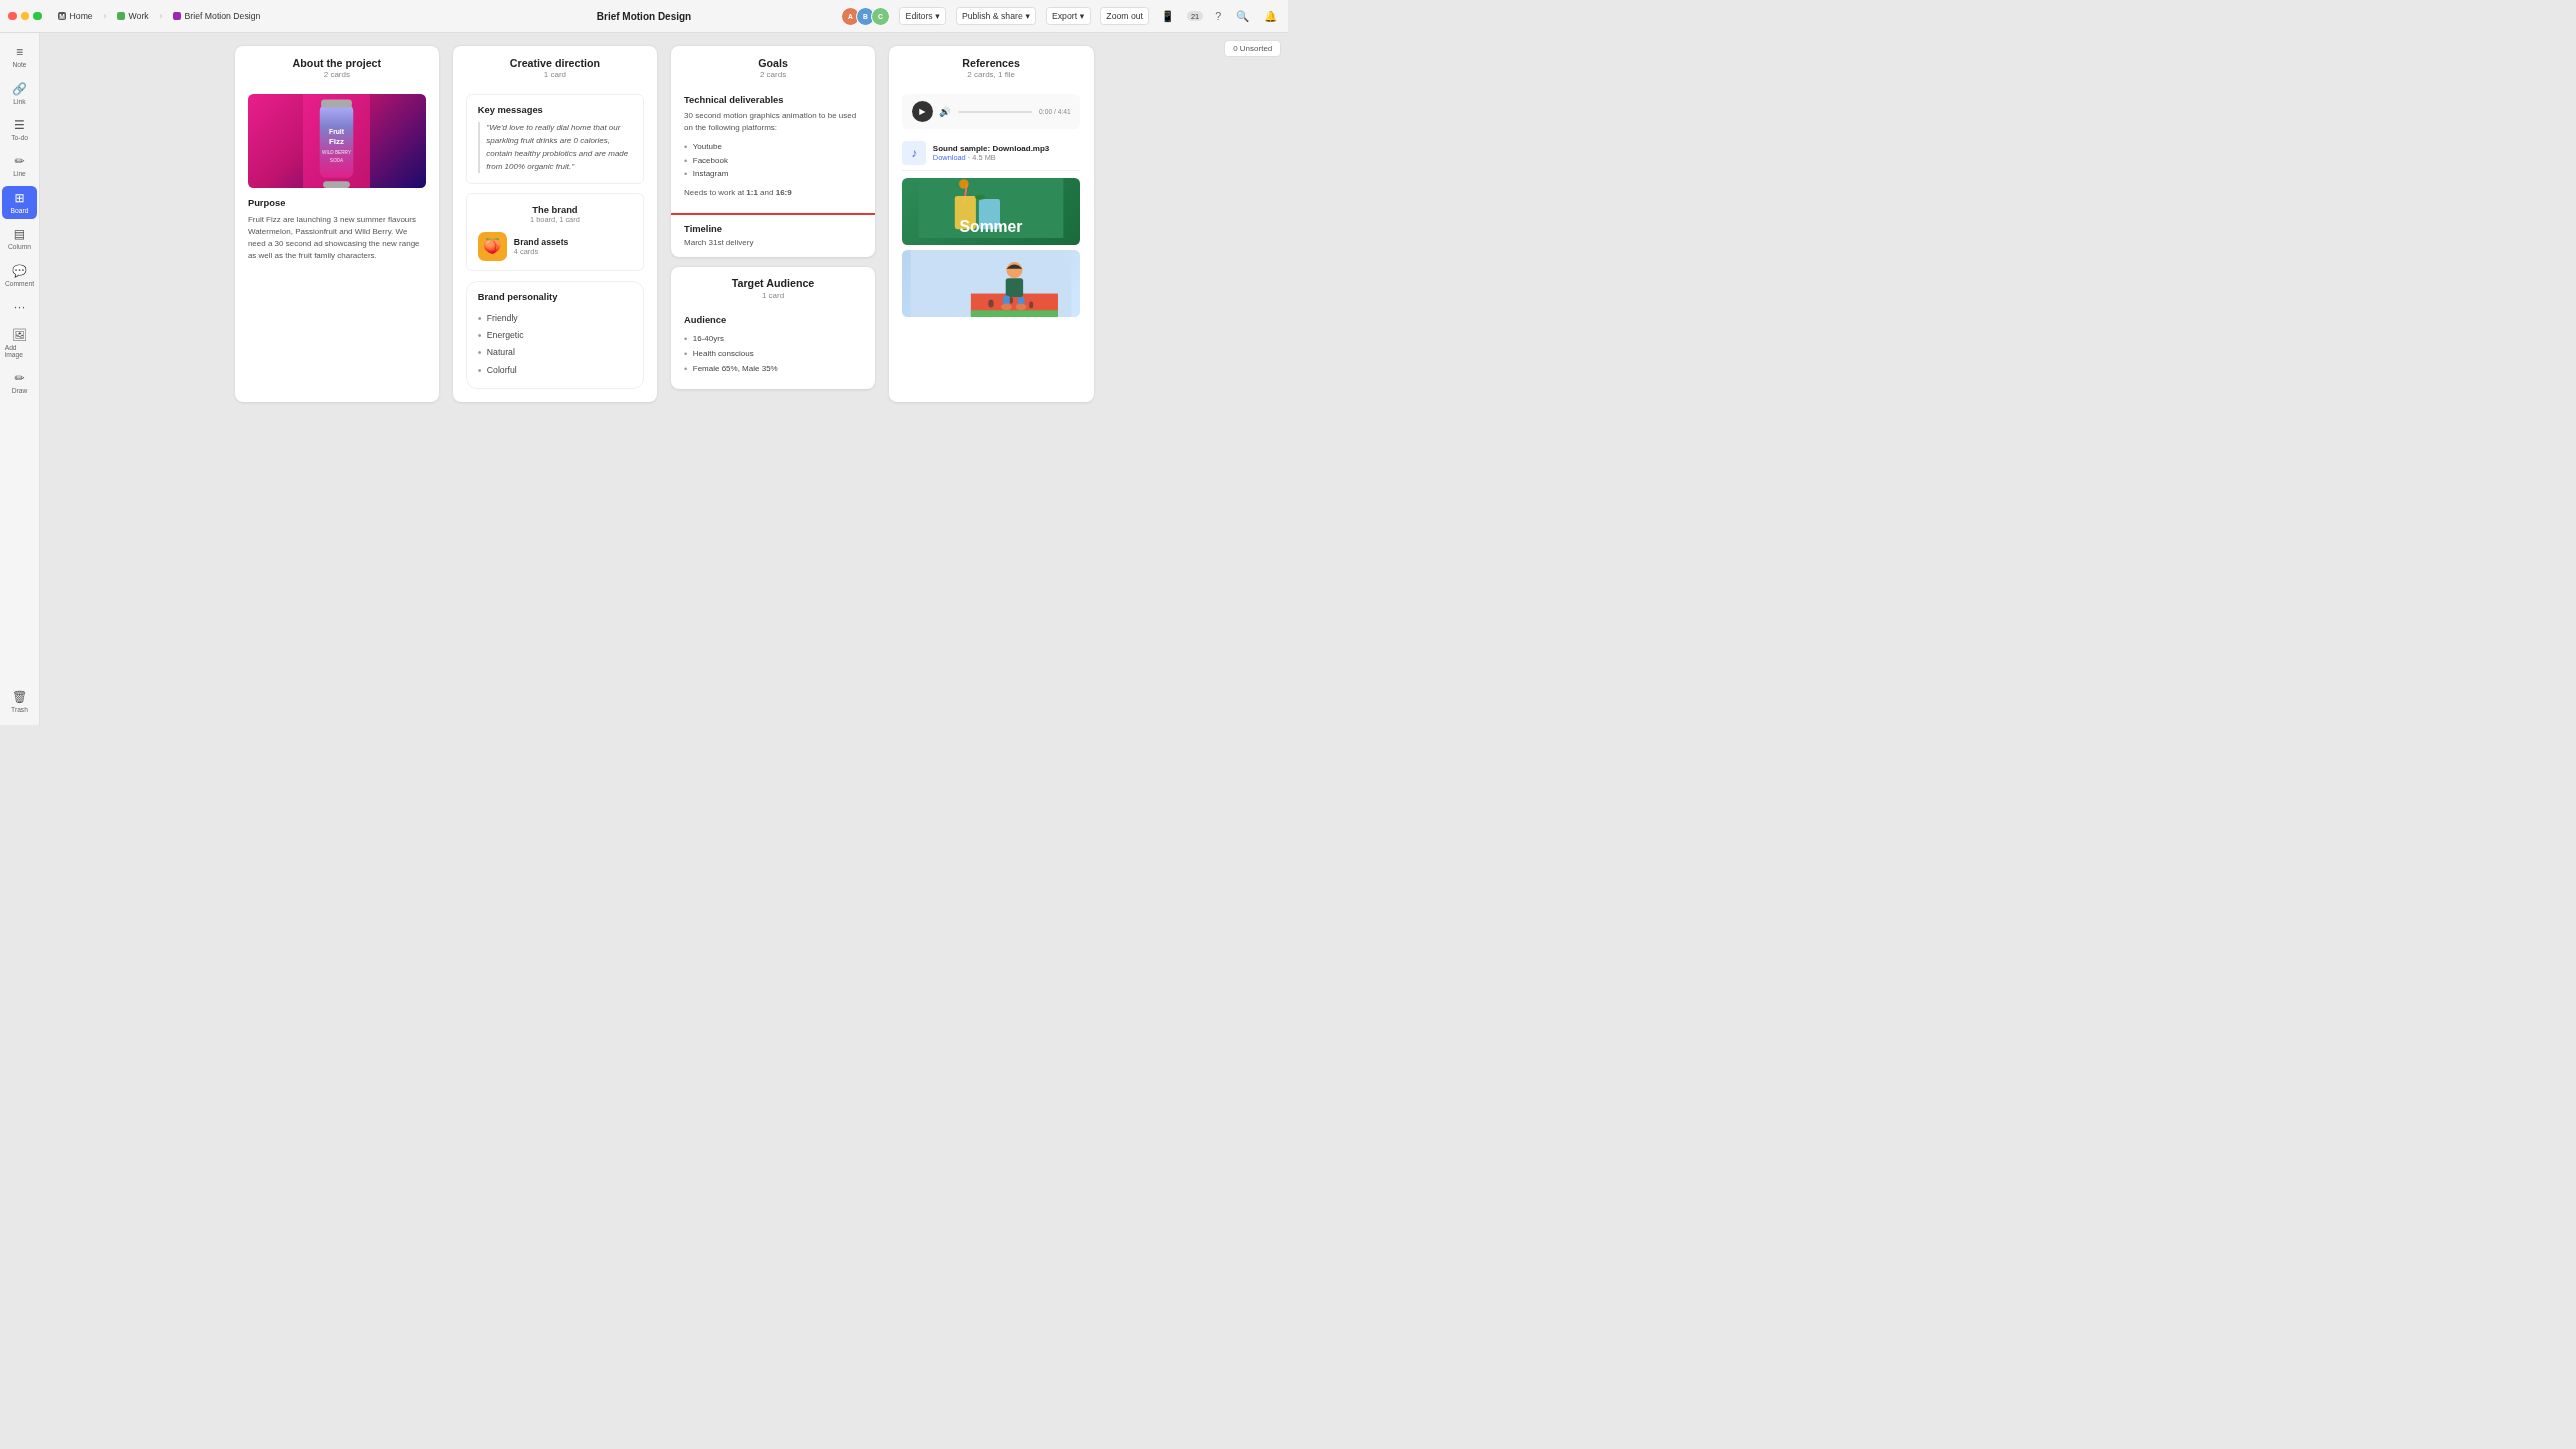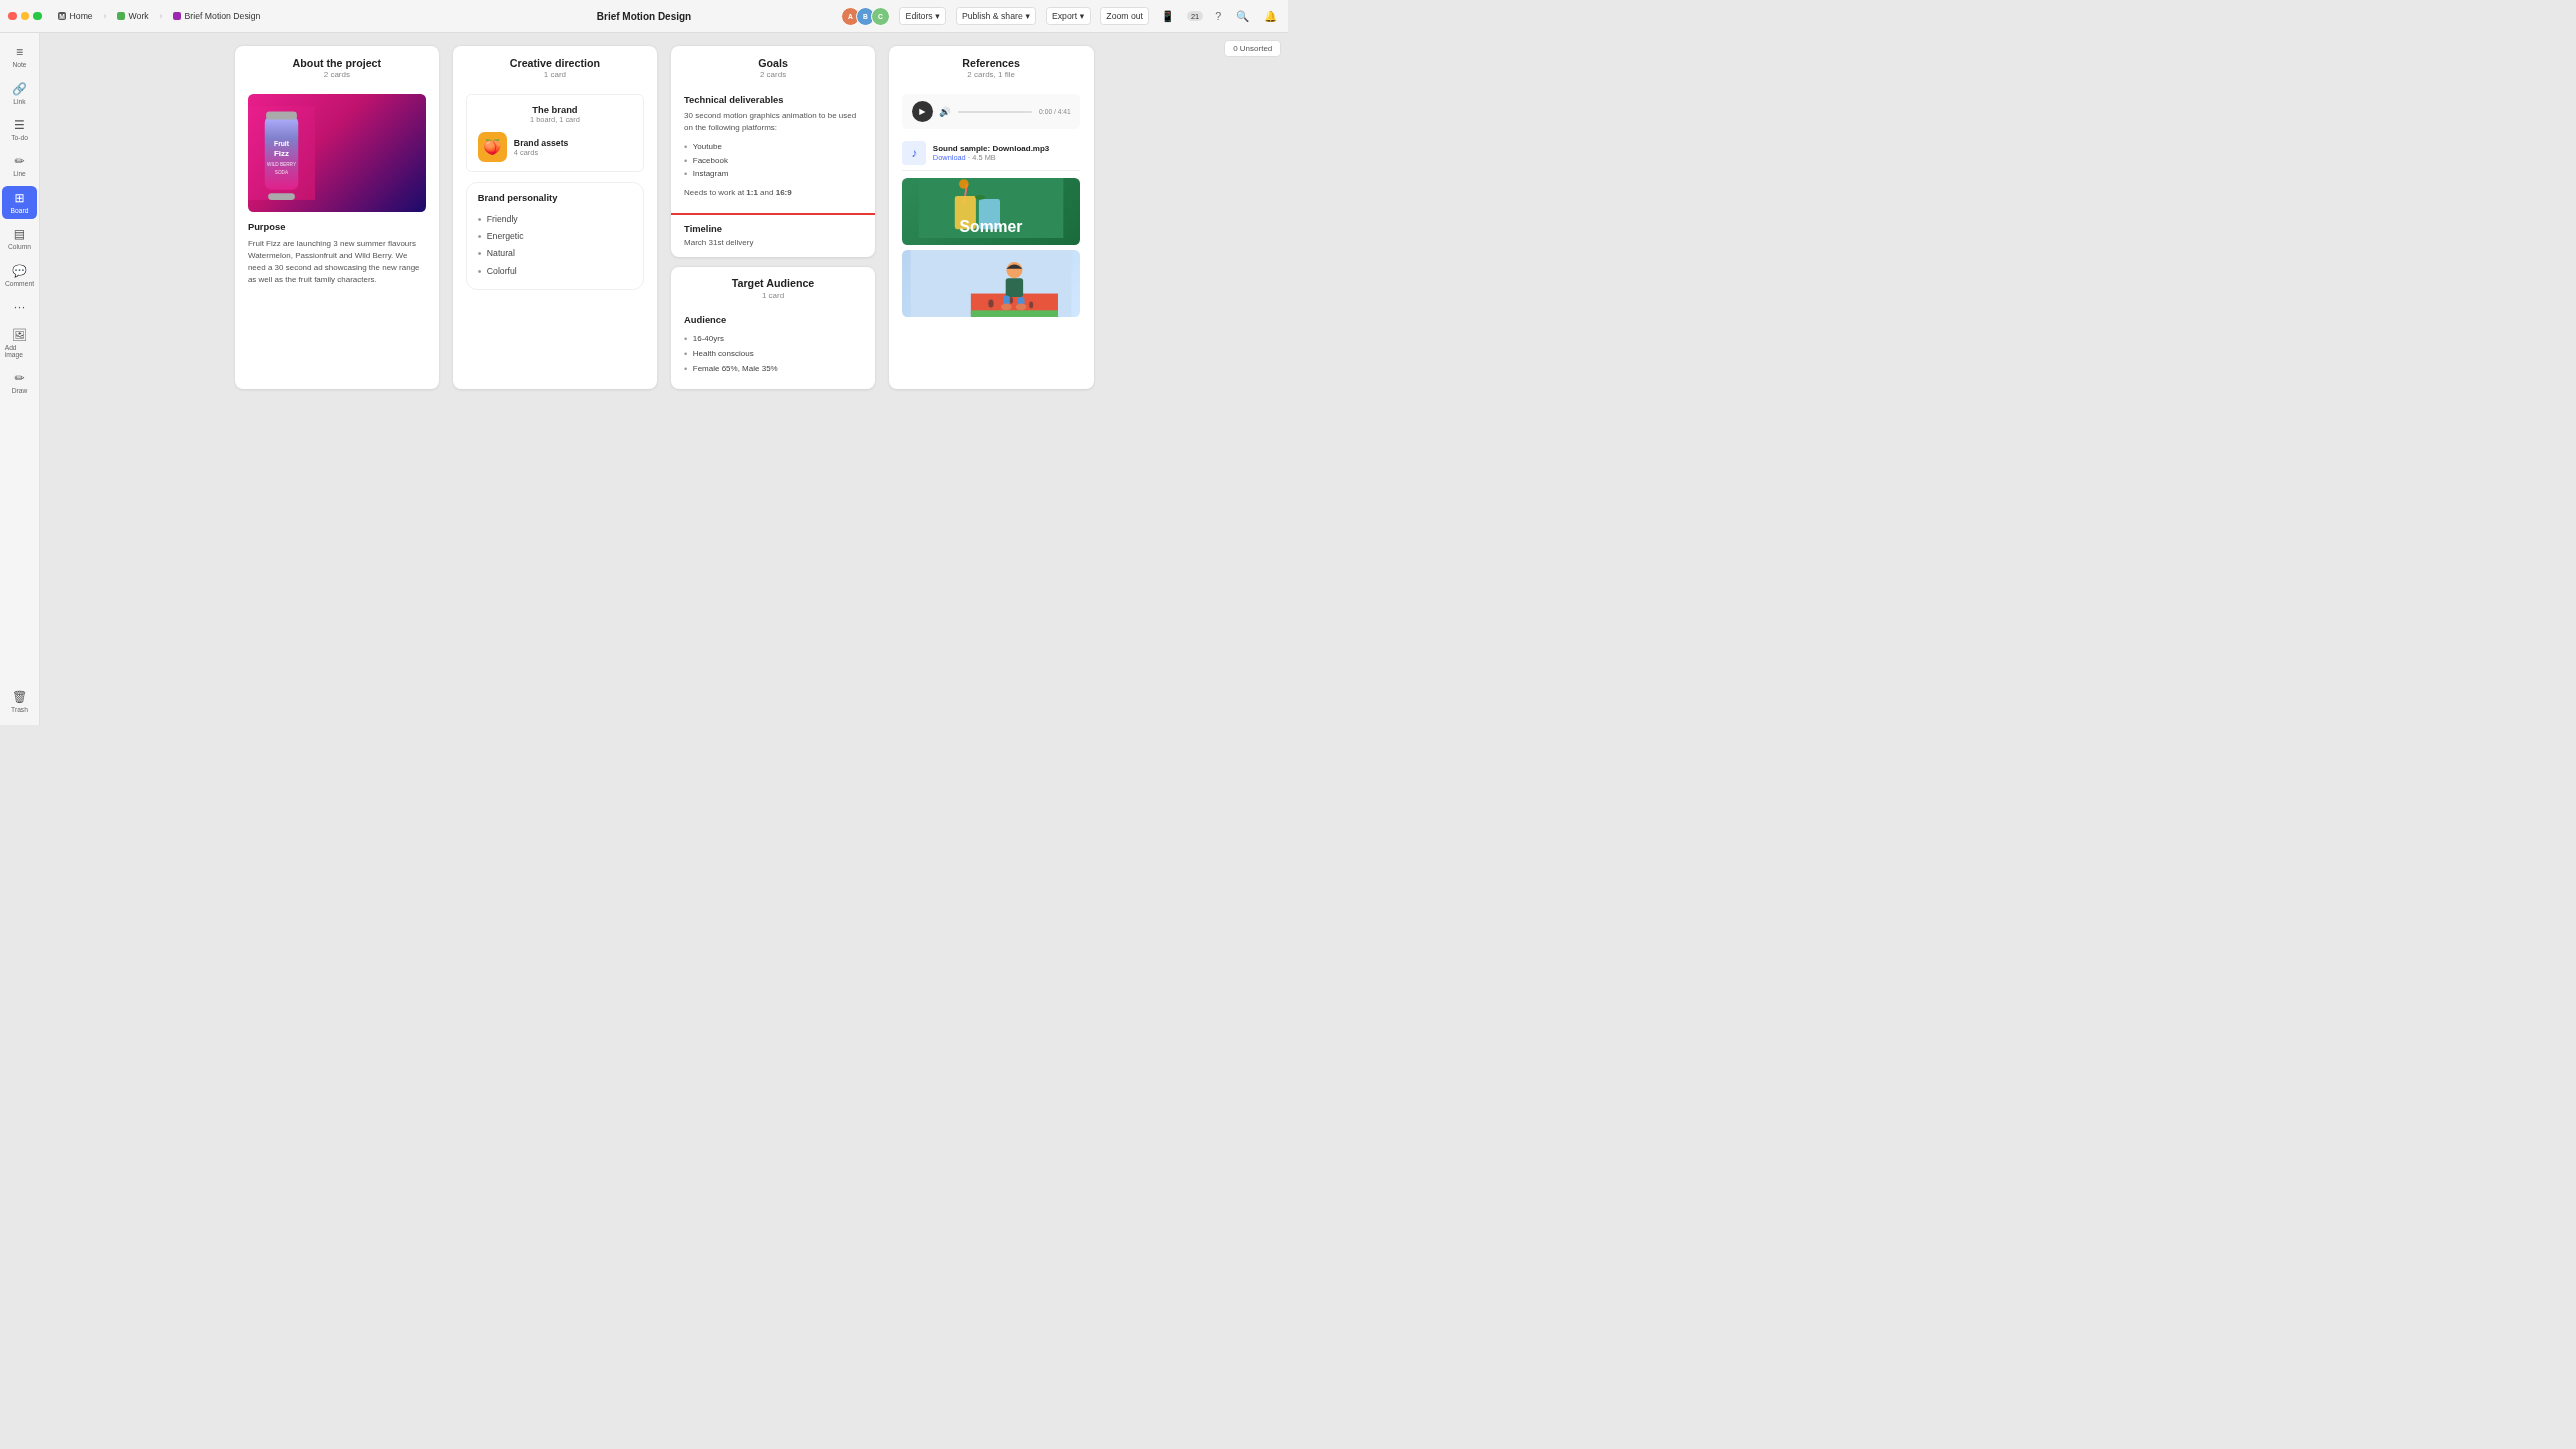--- a/index.html
+++ b/index.html
@@ -50,21 +50,21 @@
     .board-grid { display: grid; grid-template-columns: repeat(4, 1fr); gap: 13.4px; max-width: 859px; margin: 0 auto; }
 
     
     .board-card { background: white; border-radius: 8px; overflow: hidden; box-shadow: 0 0.7px 2.7px rgba(0,0,0,0.1); }
     .card-header { padding: 10.7px 13.4px 6.7px; text-align: center; }
     .card-header h2 { font-size: 10.7px; font-weight: 700; color: #222; }
     .card-header .sub { font-size: 8px; color: #888; margin-top: 1.3px; }
     .card-body { padding: 8px 13.4px 13.4px; }
 
     
-    .project-image { width: 100%; height: 118px; object-fit: cover; background: linear-gradient(135deg, #e91e8c 0%, #c0136e 40%, #1a0a6b 100%); border-radius: 5.4px; overflow: hidden; display: flex; align-items: center; justify-content: flex-start; margin-bottom: 9.4px; }
+    .project-image { width: 100%; height: 94px; object-fit: cover; background: linear-gradient(135deg, #e91e8c 0%, #c0136e 40%, #1a0a6b 100%); border-radius: 5.4px; overflow: hidden; display: flex; align-items: center; justify-content: center; margin-bottom: 9.4px; }
     .purpose-title { font-size: 9.4px; font-weight: 700; color: #222; margin-bottom: 5.4px; }
     .purpose-text { font-size: 8px; color: #555; line-height: 1.5; }
 
     
     .key-messages-card { background: white; border: 0.7px solid #eee; border-radius: 5.4px; padding: 9.4px 10.7px; margin-bottom: 9.4px; }
     .km-title { font-size: 9.4px; font-weight: 700; color: #222; margin-bottom: 6.7px; }
     .km-quote { font-size: 8px; color: #555; font-style: italic; line-height: 1.6; border-left: 2px solid #ddd; padding-left: 6.7px; }
     .brand-card { background: white; border: 0.7px solid #eee; border-radius: 5.4px; padding: 9.4px 10.7px; margin-bottom: 9.4px; }
     .brand-card-header { text-align: center; margin-bottom: 8px; }
     .brand-card-header h3 { font-size: 9.4px; font-weight: 700; color: #222; }
@@ -263,20 +263,24 @@
         </div>
       </div>
 
       <div class="board-card">
         <div class="card-header">
           <h2>Creative direction</h2>
           <div class="sub">1 card</div>
         </div>
         <div class="card-body">
 
+          <div class="key-messages-card">
+            <div class="km-title">Key messages</div>
+            <div class="km-quote">"We'd love to really dial home that our sparkling fruit drinks are 0 calories, contain healthy probiotics and are made from 100% organic fruit."</div>
+          </div>
 
           <div class="brand-card">
             <div class="brand-card-header">
               <h3>The brand</h3>
               <div class="sub">1 board, 1 card</div>
             </div>
             <div class="brand-assets-row">
               <div class="ba-icon">🍑</div>
               <div class="ba-info">
                 <div class="ba-name">Brand assets</div>

